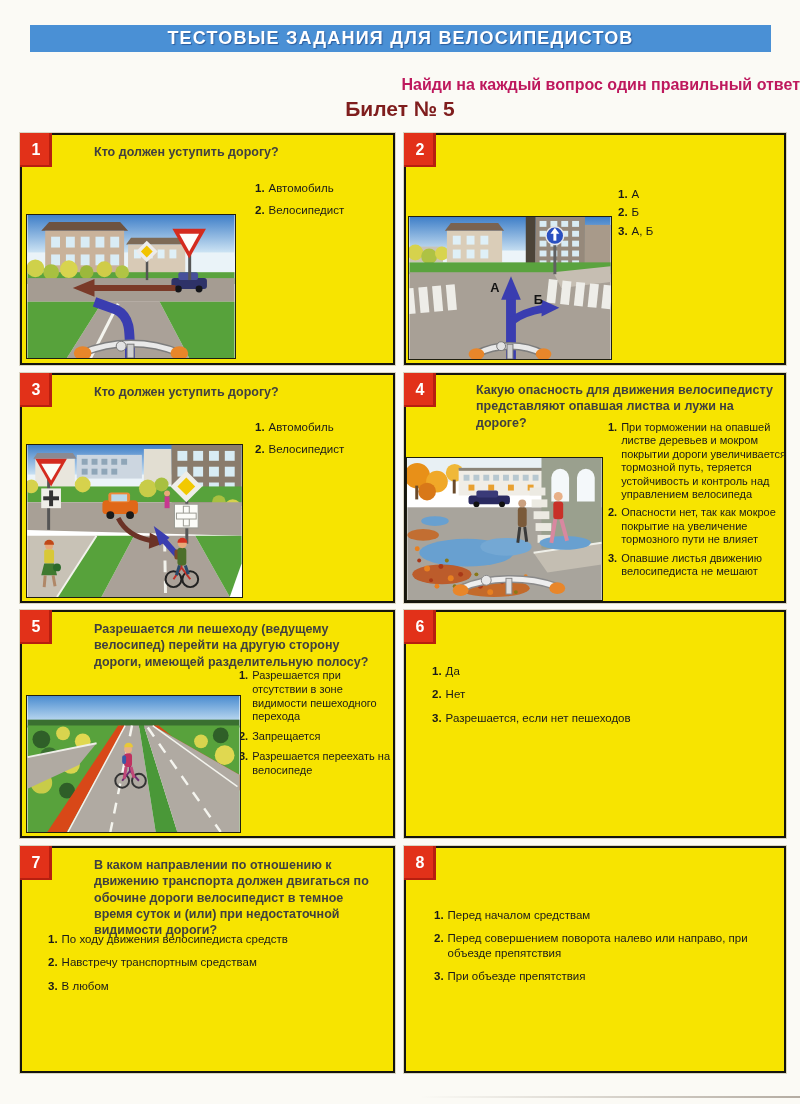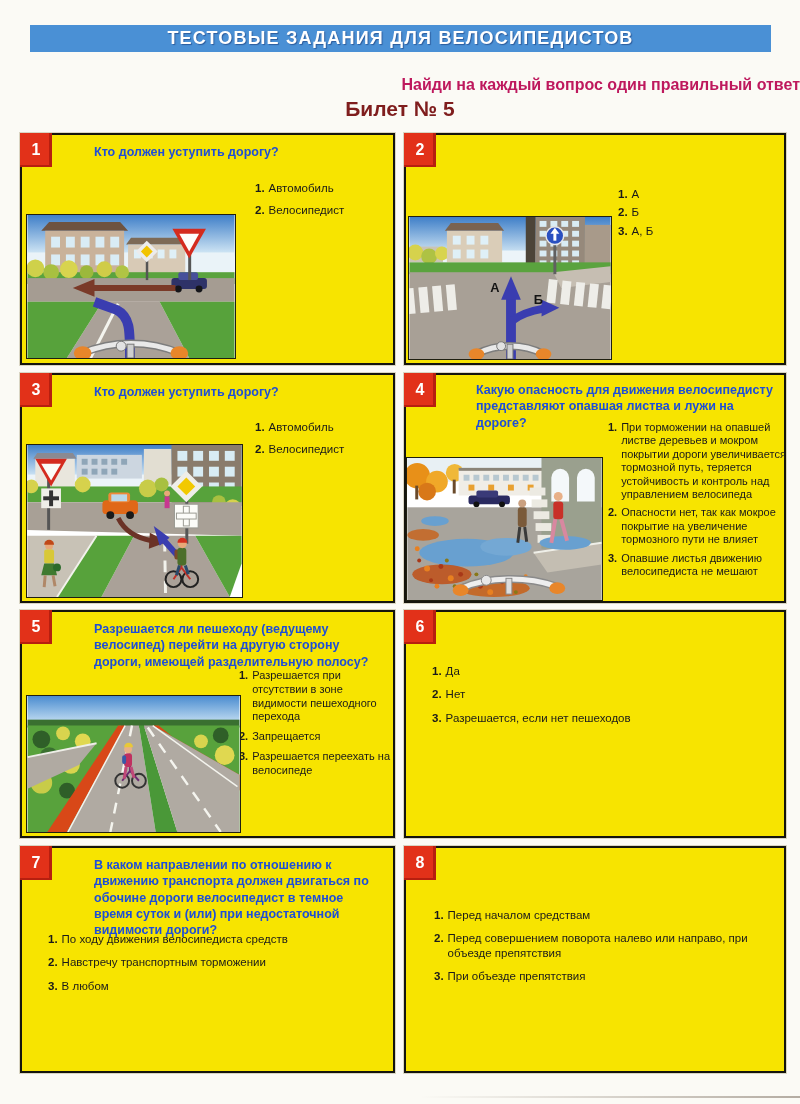--- a/index.html
+++ b/index.html
@@ -12,21 +12,21 @@
   .card{position:absolute;background:#f7e400;border:2px solid #15150d;box-shadow:0 0 0 1px #d9d5c3}
   .c1{left:20px;top:133px;width:375px;height:232px}
   .c2{left:404px;top:133px;width:382px;height:232px}
   .c3{left:20px;top:373px;width:375px;height:230px}
   .c4{left:404px;top:373px;width:382px;height:230px}
   .c5{left:20px;top:610px;width:375px;height:228px}
   .c6{left:404px;top:610px;width:382px;height:228px}
   .c7{left:20px;top:846px;width:375px;height:227px}
   .c8{left:404px;top:846px;width:382px;height:227px}
   .badge{position:absolute;left:-2px;top:-2px;width:32px;height:34px;background:#e23119;color:#fff;font-weight:bold;font-size:16px;display:flex;align-items:center;justify-content:center;box-shadow:inset -3px -2px 0 #b71f0f}
-  .q{position:absolute;left:72px;top:9px;right:10px;font-size:12.5px;font-weight:bold;line-height:1.3;color:#1d4ed8}
+  .q{position:absolute;left:72px;top:9px;right:10px;font-size:12.5px;font-weight:bold;line-height:1.3;color:#404040}
   .c2 .q,.c4 .q,.c8 .q{left:70px;top:7px}
   .answers{position:absolute;font-size:11.5px;color:#1a1a1a}
   .ans{display:flex;margin-bottom:8px;line-height:1.25}
   .ans .n{font-weight:bold;margin-right:4px;white-space:nowrap}
   .a1{left:233px;top:46px;width:132px}
   .a2{left:212px;top:52px;width:140px}.a2 .ans{margin-bottom:4px}
   .a3{left:233px;top:45px;width:132px}
   .a4{left:202px;top:46px;width:178px;font-size:11px}.a4 .ans{margin-bottom:5px;line-height:1.22}
   .a5{left:217px;top:57px;width:156px;font-size:11px}.a5 .ans{margin-bottom:6px}
   .a6{left:26px;top:52px;width:340px}.a6 .ans{margin-bottom:9px}
@@ -536,21 +536,21 @@
 <section class="card c7">
   <div class="badge">7</div>
   <h2 class="q">В каком направлении по отношению к движению транспорта должен двигаться по обочине дороги велосипедист в темное время суток и (или) при недостаточной видимости дороги?</h2>
   <div class="answers a7">
     <div class="ans">
         <span class="n">1.</span>
         <span class="t">По ходу движения велосипедиста средств</span>
       </div>
     <div class="ans">
         <span class="n">2.</span>
-        <span class="t">Навстречу транспортным торможении</span>
+        <span class="t">Навстречу транспортным средствам</span>
       </div>
     <div class="ans">
         <span class="n">3.</span>
         <span class="t">В любом</span>
       </div>
   </div>
 </section>
 
 <section class="card c8">
   <div class="badge">8</div>

